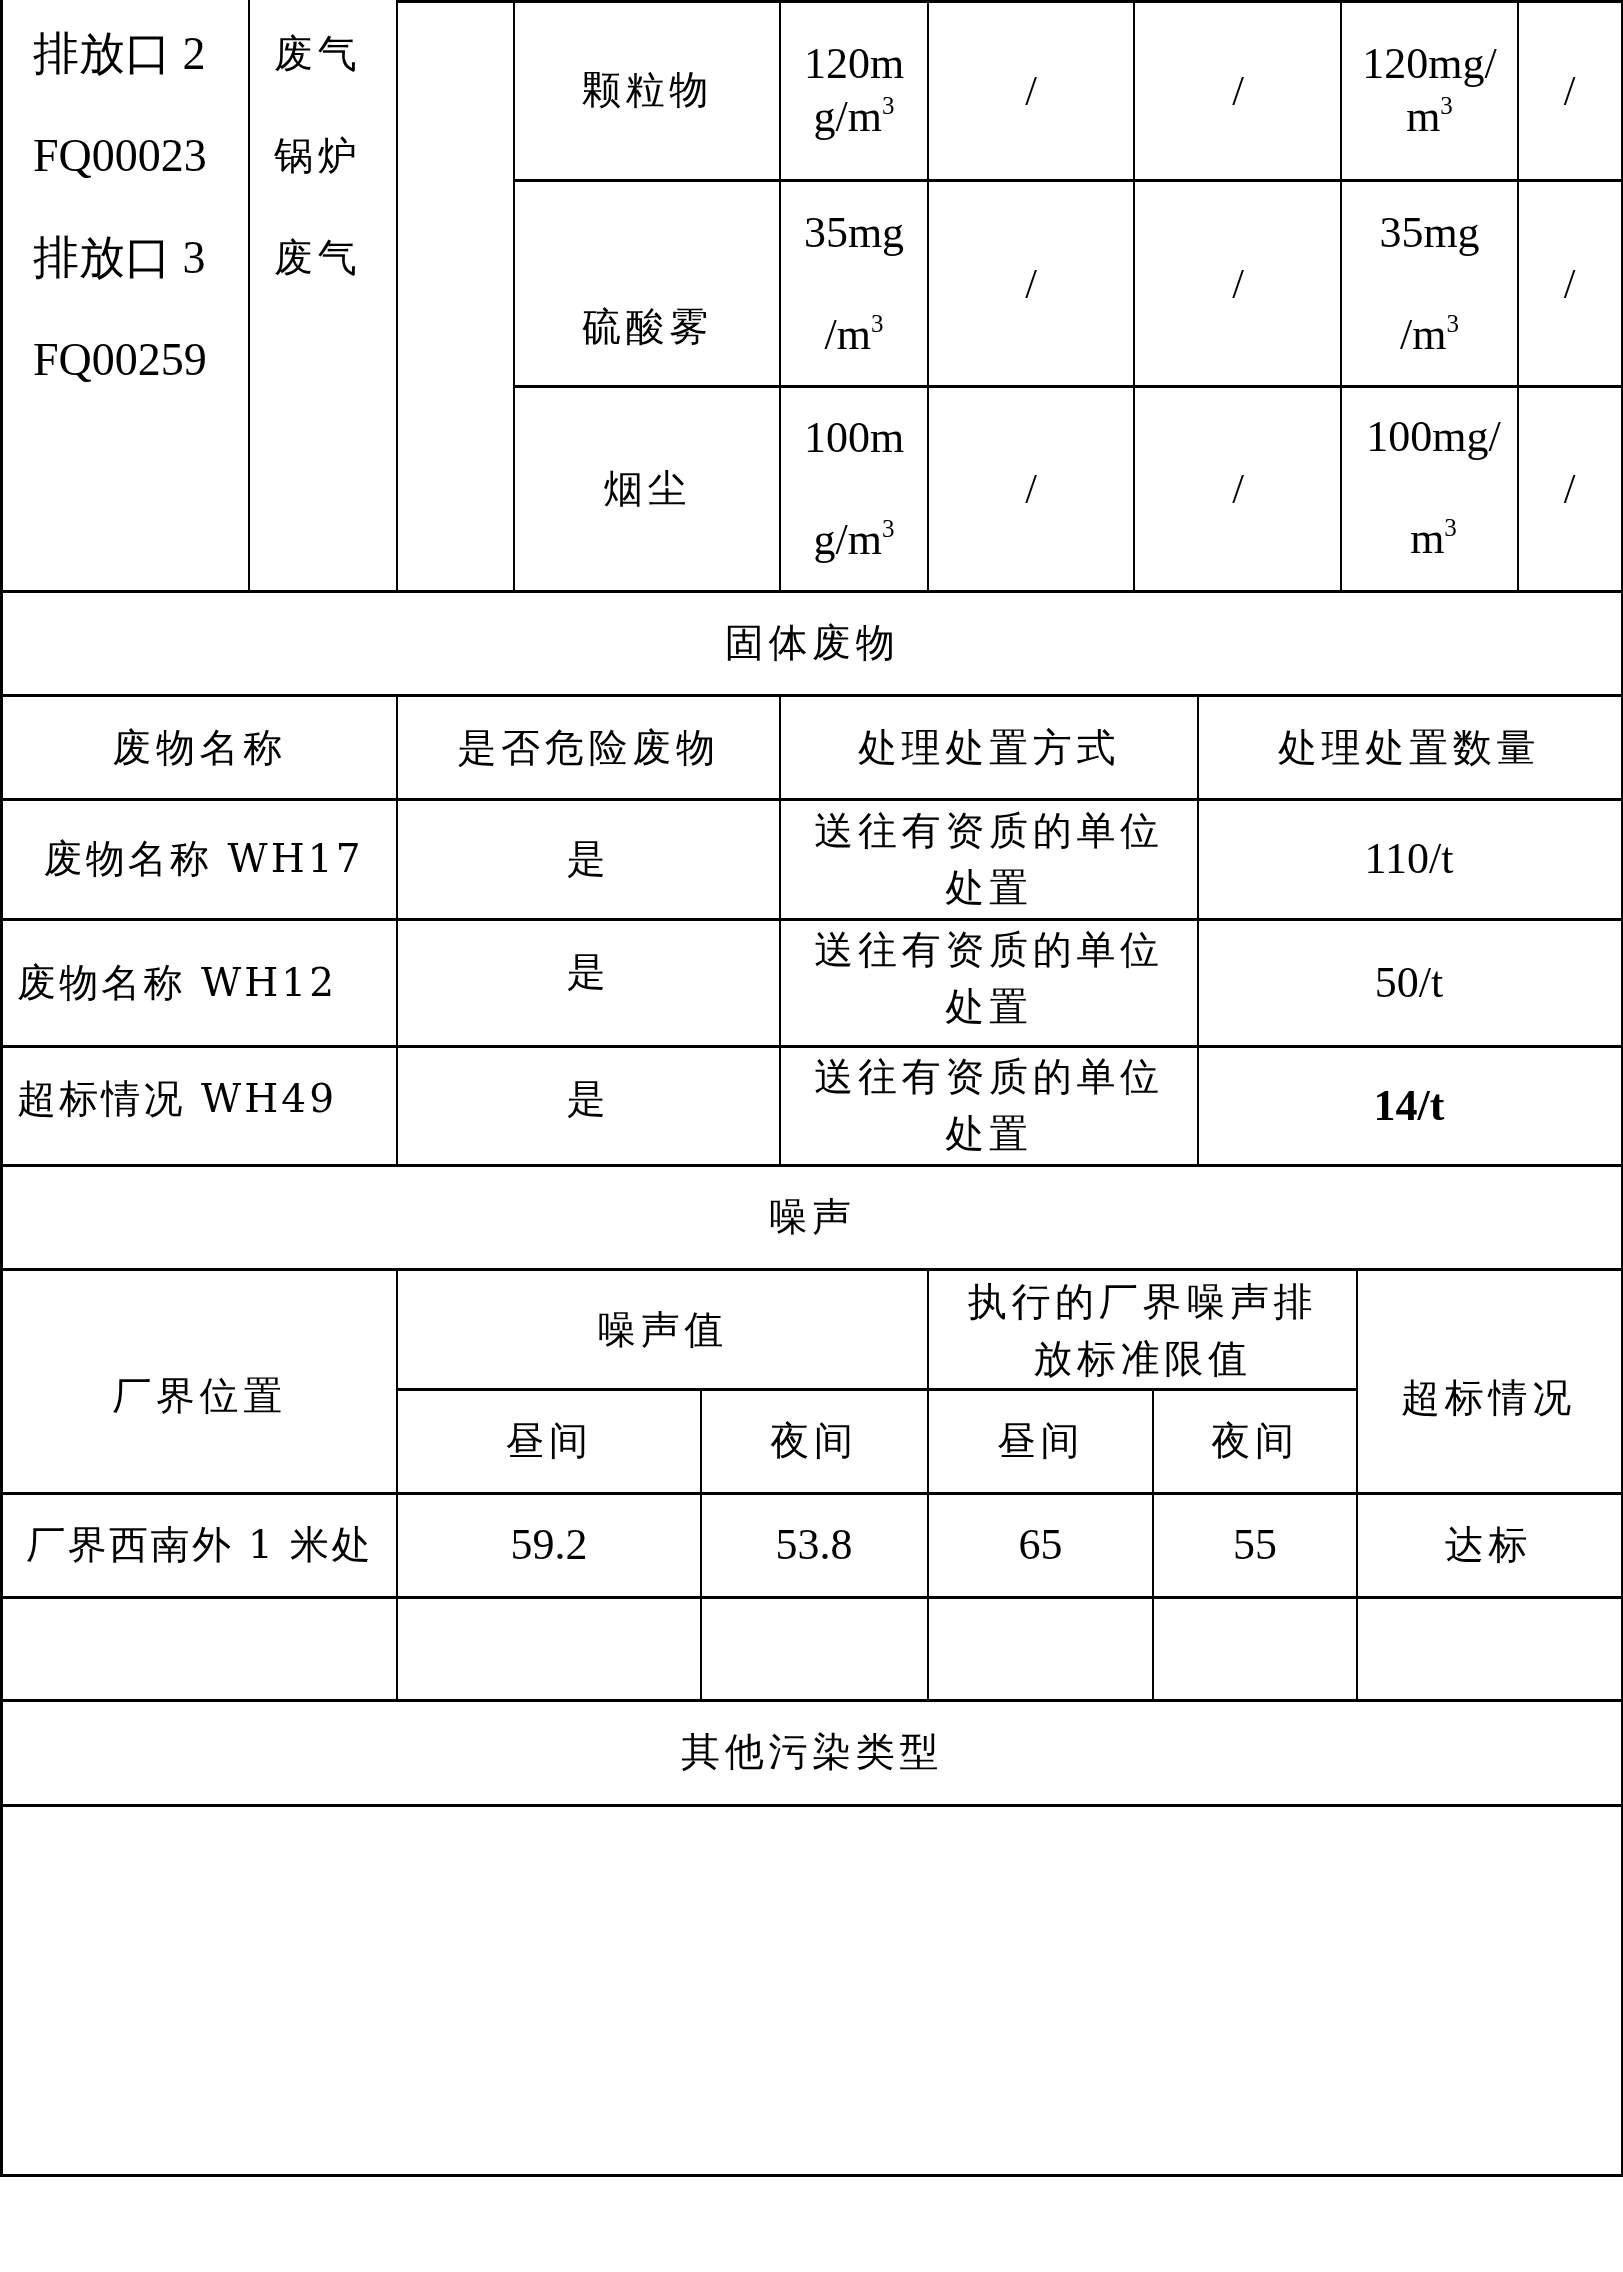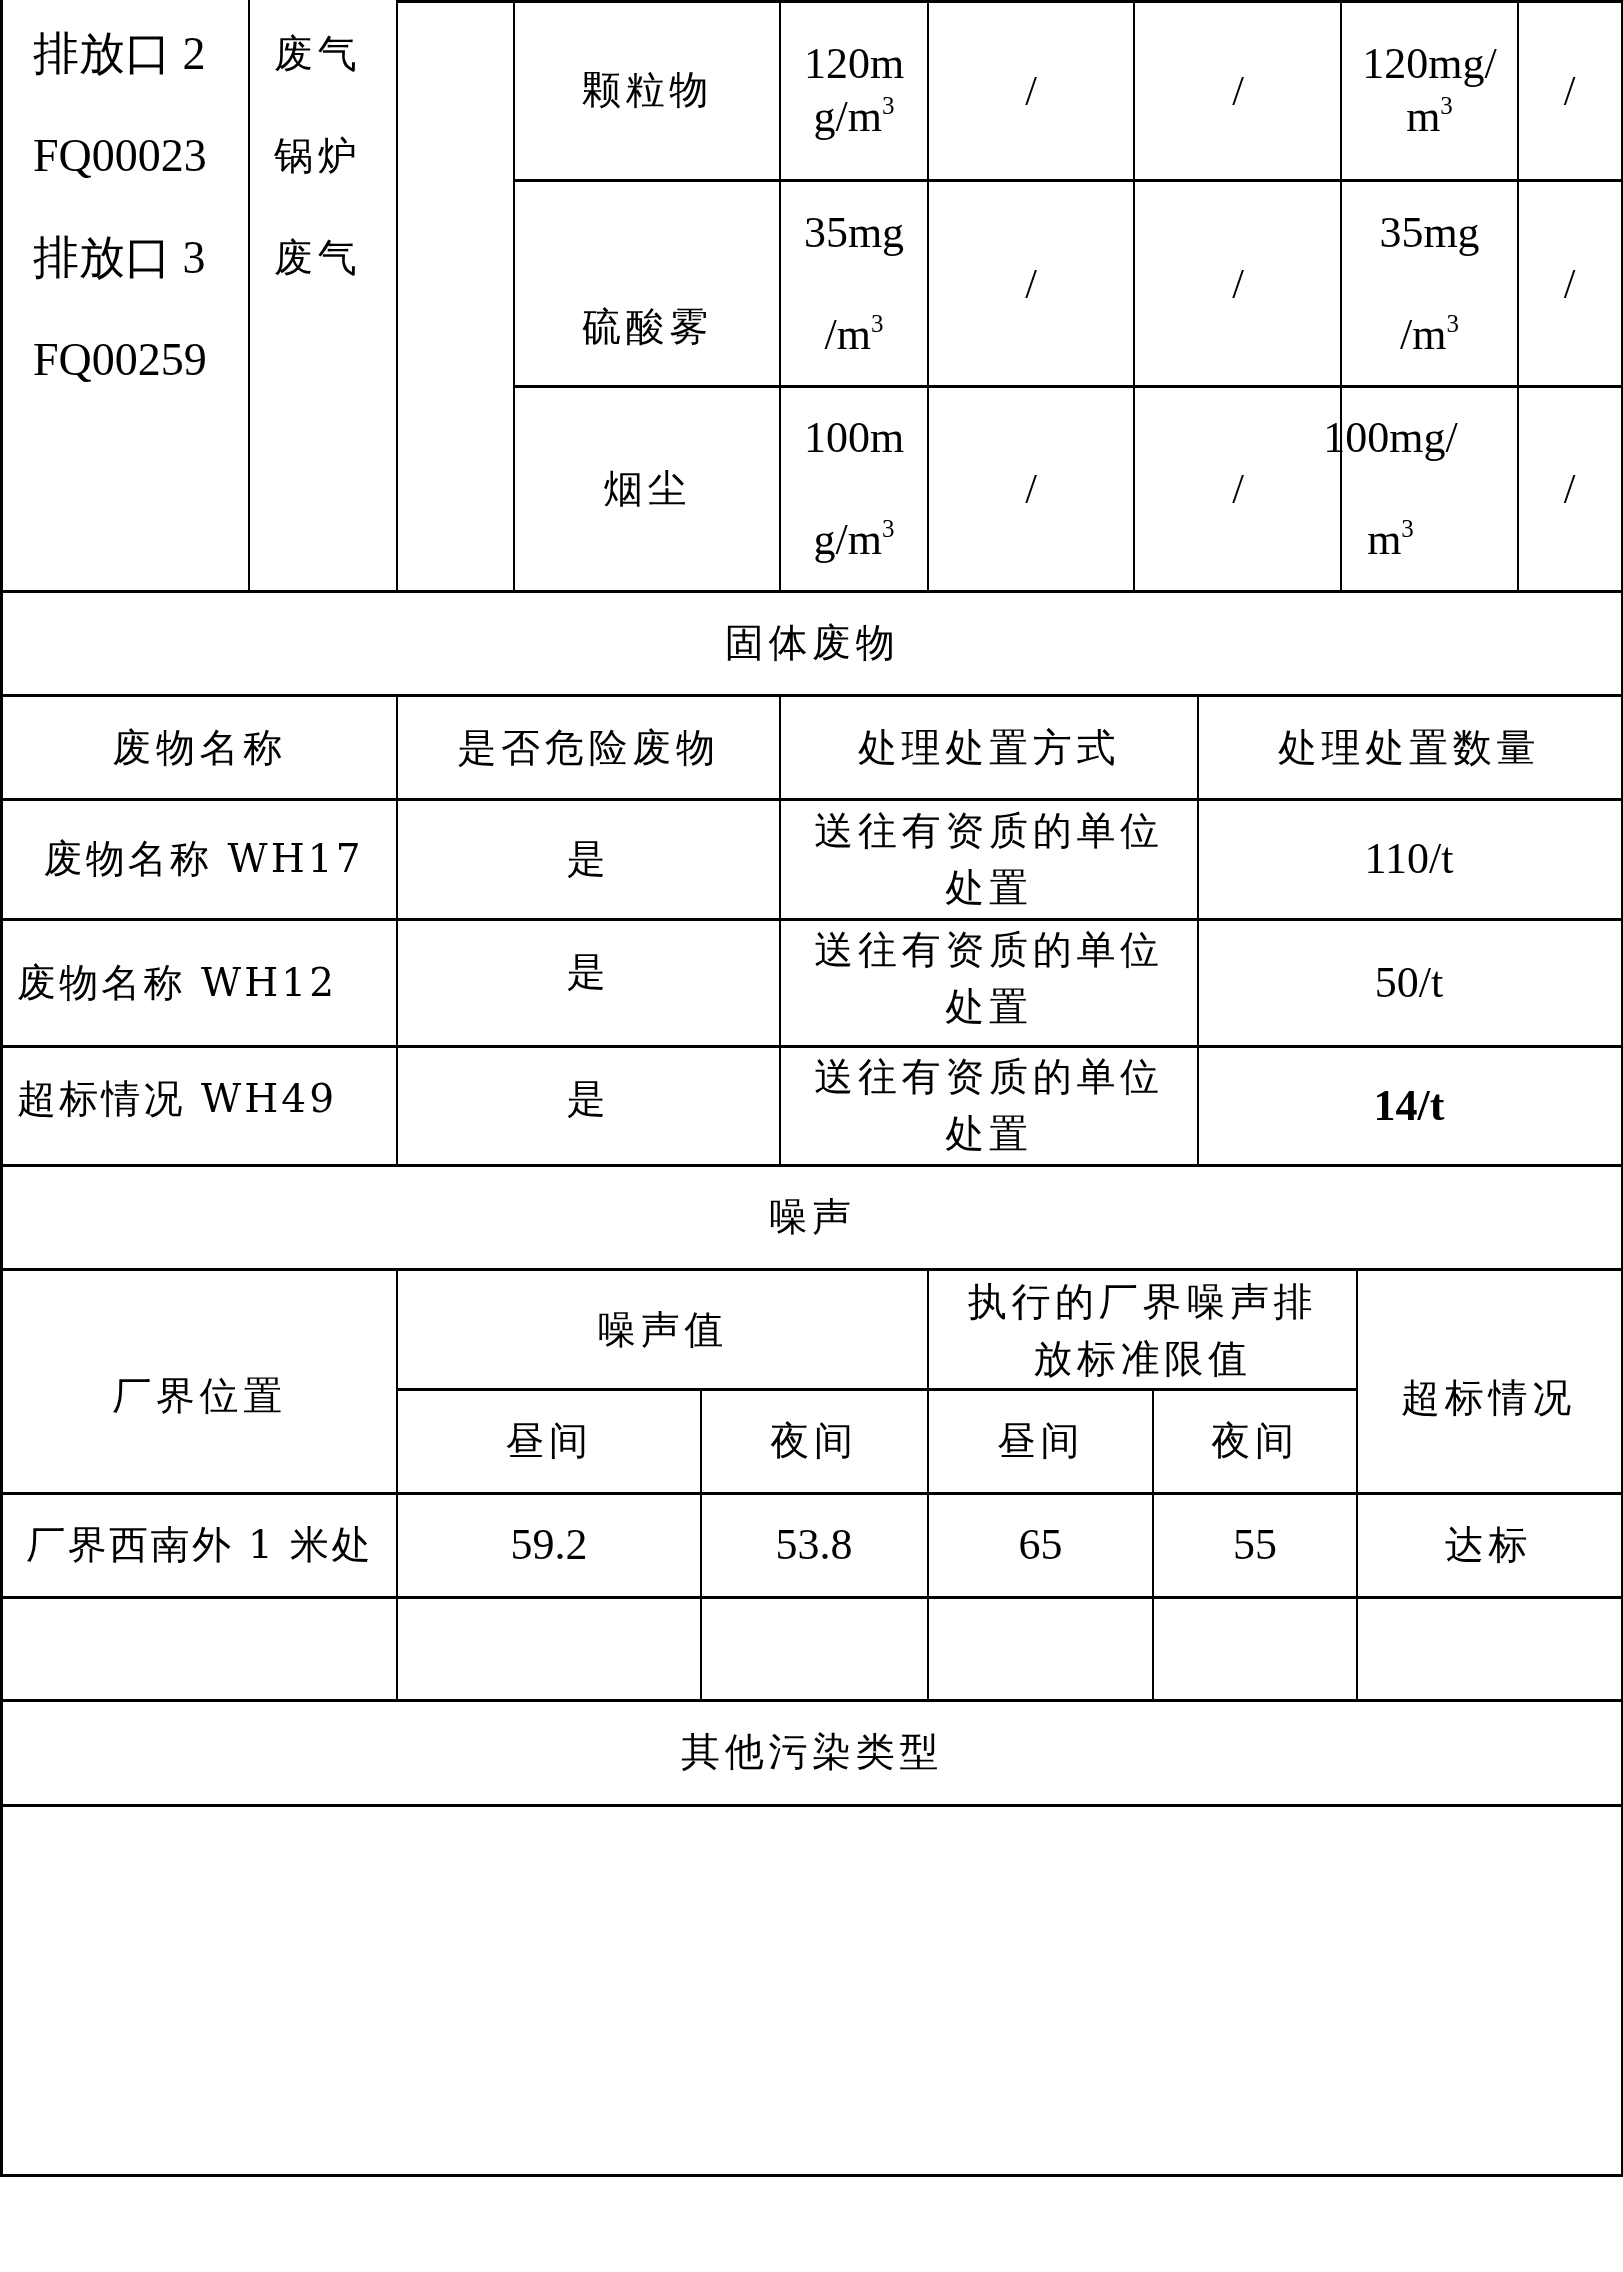--- a/index.html
+++ b/index.html
@@ -98,21 +98,21 @@
 </div>
 <div class="cell slash" style="left:1519px;top:182px;width:101px;height:203px;">/</div>
 
 <div class="cell cn" style="left:516px;top:388px;width:263px;height:202px;">烟尘</div>
 <div class="cell num stack" style="left:781px;top:388px;width:146px;height:202px;line-height:102px;">
   <span>100m</span>
   <span><span>g/m</span><sup>3</sup></span>
 </div>
 <div class="cell slash" style="left:929px;top:388px;width:204px;height:202px;">/</div>
 <div class="cell slash" style="left:1136px;top:388px;width:204px;height:202px;">/</div>
-<div class="cell num stack" style="left:1288px;top:388px;width:205px;height:202px;line-height:102px;">
+<div class="cell num stack" style="left:1331px;top:388px;width:205px;height:202px;line-height:102px;justify-content:flex-end;">
   <span>100mg/</span>
   <span><span>m</span><sup>3</sup></span>
 </div>
 <div class="cell slash" style="left:1519px;top:388px;width:101px;height:202px;">/</div>
 
 <div class="cell cn" style="left:3.1px;top:593px;width:1618px;height:101px;">固体废物</div>
 
 <div class="cell cn" style="left:3.1px;top:698px;width:393px;height:101px;">废物名称</div>
 <div class="cell cn" style="left:398px;top:698px;width:381px;height:101px;">是否危险废物</div>
 <div class="cell cn" style="left:781px;top:698px;width:416px;height:101px;">处理处置方式</div>

